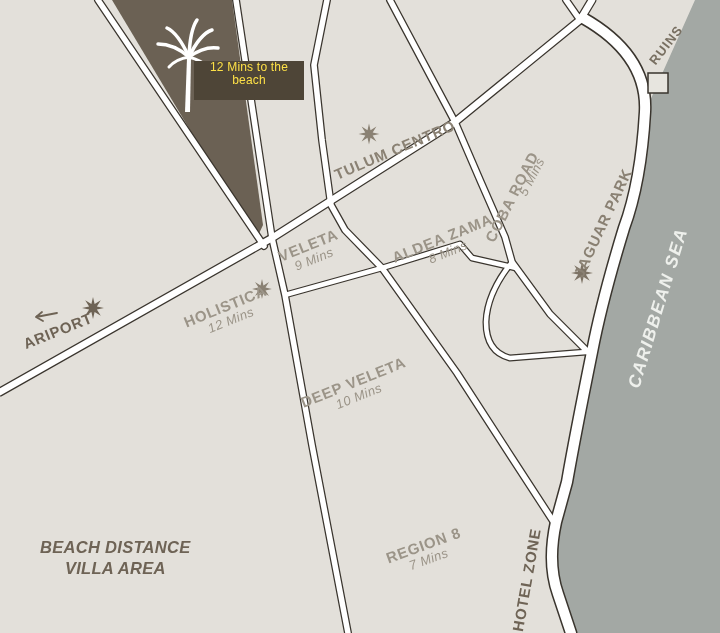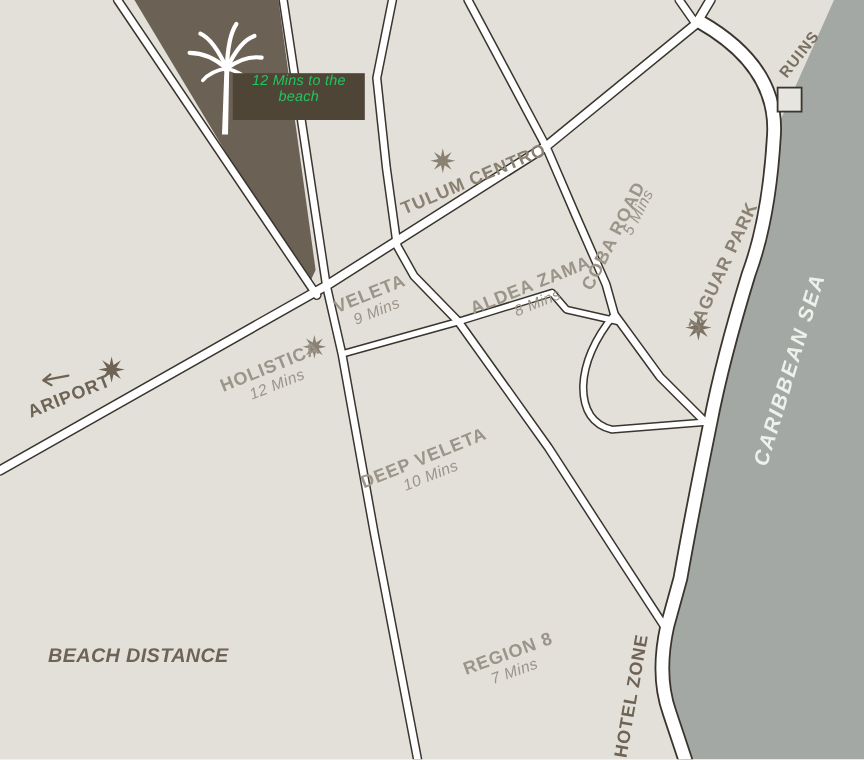--- a/index.html
+++ b/index.html
@@ -27,21 +27,21 @@
   .legend{
     position:absolute;left:40px;top:537px;font-weight:bold;font-style:italic;
     font-size:16.5px;line-height:20.5px;letter-spacing:.3px;color:var(--label_dark,#6e6355);text-align:center;
   }
   .legend span{display:block;}
   .uptown-box{
     position:absolute;left:194px;top:61px;width:110px;height:39px;
     background:var(--uptown_box,#4e4537);color:#fff;text-align:center;
   }
   .up-name{display:block;font-weight:bold;font-size:15px;letter-spacing:1.5px;margin-top:4px;line-height:17px;}
-  .up-sub{display:block;font-style:italic;font-size:12px;line-height:13px;color:#22c55e;letter-spacing:.2px;}
+  .up-sub{display:block;font-size:12px;line-height:13px;color:#fde047;letter-spacing:.2px;}
 </style>
 </head>
 <body>
 
 <div class="map">
 
   <svg width="720" height="633" viewBox="0 0 720 633">
     <defs>
       <path id="star8" d="M11,0 L3.88,1.61 L7.78,7.78 L1.61,3.88 L0,11 L-1.61,3.88 L-7.78,7.78 L-3.88,1.61 L-11,0 L-3.88,-1.61 L-7.78,-7.78 L-1.61,-3.88 L0,-11 L1.61,-3.88 L7.78,-7.78 L3.88,-1.61 Z"></path>
     </defs>
@@ -159,15 +159,16 @@
   <div class="lbl sea-label" style="left:658px;top:308px;--r:-73deg">
     <span>CARIBBEAN SEA</span>
   </div>
 
   <div class="uptown-box">
     <span class="up-sub">12 Mins to the beach</span>
   </div>
 
   <div class="legend">
     <span>BEACH DISTANCE</span>
+    <span>VILLA AREA</span>
   </div>
 
 </div>
 
 </body></html>

